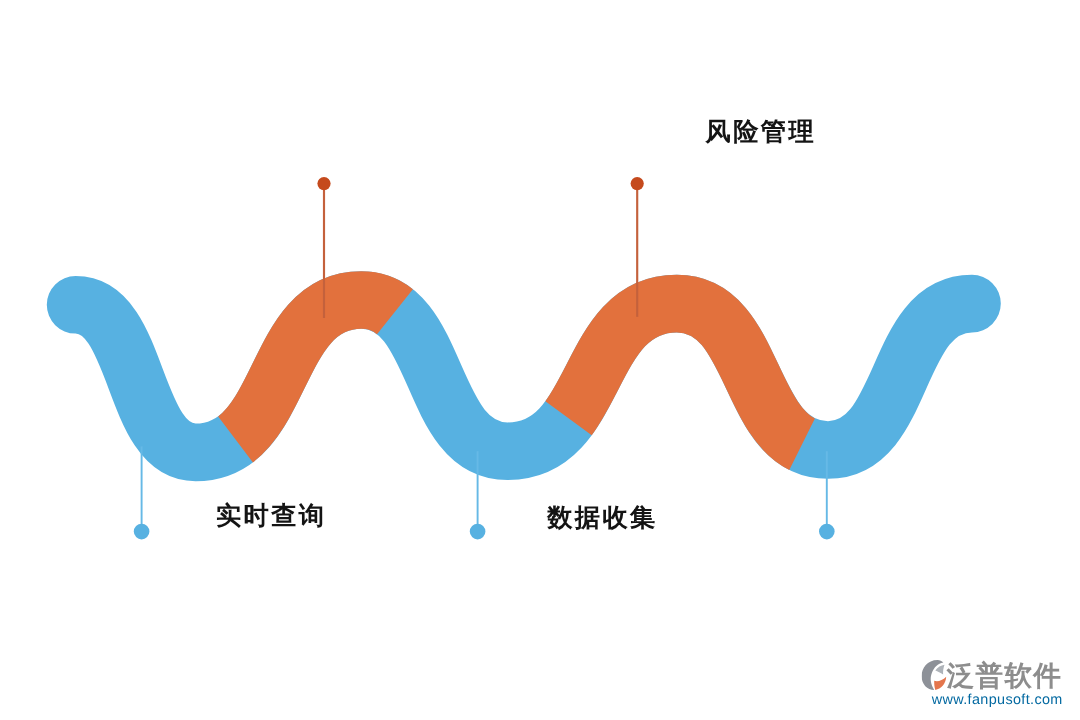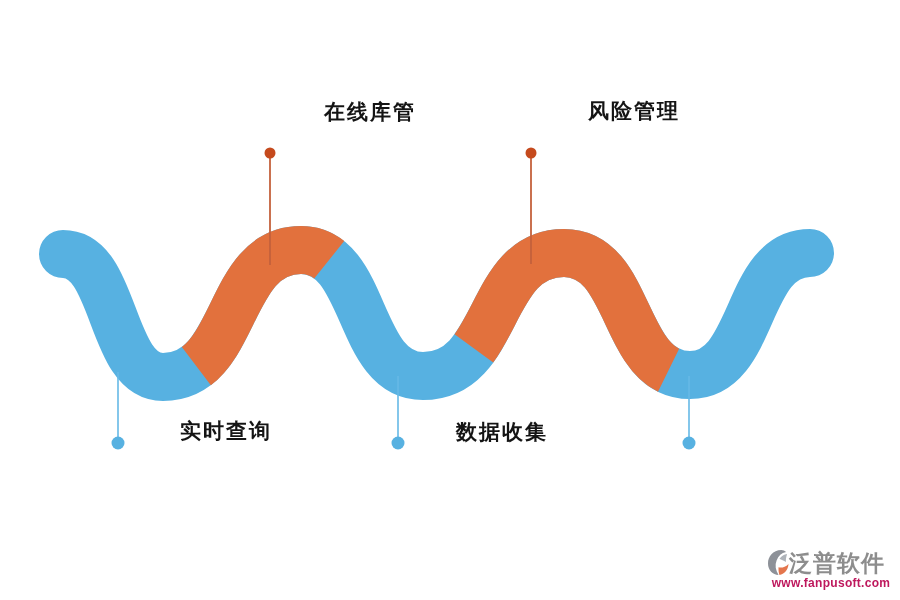--- a/index.html
+++ b/index.html
@@ -50,22 +50,22 @@
   .brand-name {
     font-size: 23px;
     font-weight: bold;
     color: #8d8d8d;
     letter-spacing: 1px;
     white-space: nowrap;
     line-height: 26px;
   }
   .brand-url {
     font-size: 12px;
-    font-weight: bold;
-    color: #be185d;
+    font-weight: normal;
+    color: #0369a1;
     letter-spacing: 0.3px;
     white-space: nowrap;
     margin-top: 0px;
     text-align: center;
   }
 </style>
 </head>
 <body>
 
 <div class="canvas">
@@ -95,21 +95,20 @@
       <line x1="398" y1="376" x2="398" y2="437" stroke-width="1.6" stroke="#66b9e6"></line>
       <circle cx="398" cy="443" r="6.5" fill="#57b1e1"></circle>
     </g>
 
     <g>
       <line x1="689" y1="376" x2="689" y2="437" stroke-width="1.6" stroke="#66b9e6"></line>
       <circle cx="689" cy="443" r="6.5" fill="#57b1e1"></circle>
     </g>
   </svg>
 
-  <div class="step-label" style="left:300px; top:101px; width:140px;">在线库管</div>
 
   <div class="step-label" style="left:564px; top:100px; width:140px;">风险管理</div>
 
   <div class="step-label" style="left:158px; top:420px; width:136px;">实时查询</div>
 
   <div class="step-label" style="left:432px; top:421px; width:140px;">数据收集</div>
 
 
   <div class="brand">
     <div class="brand-row">

